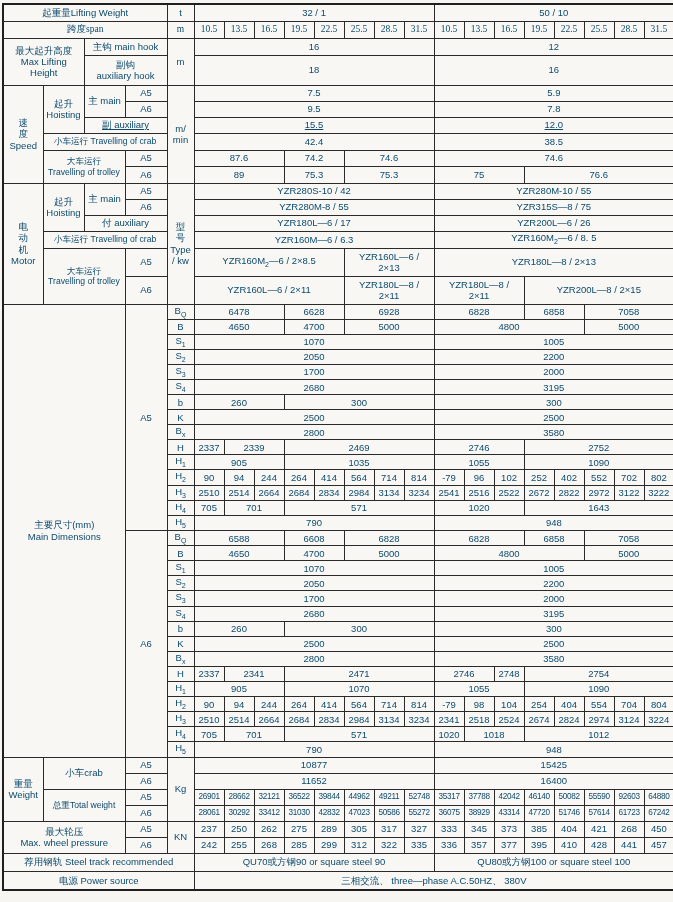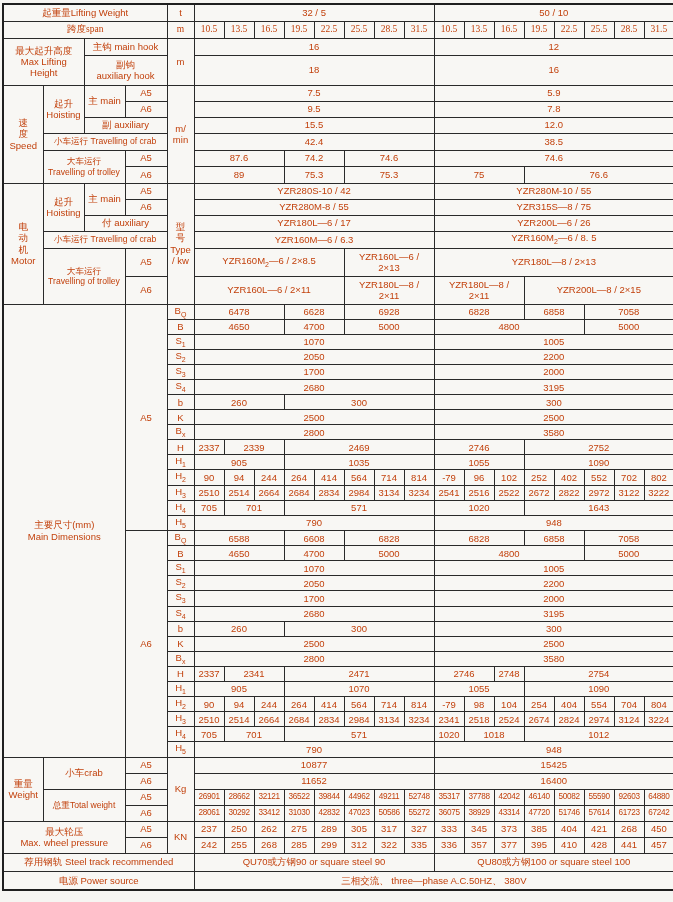--- a/index.html
+++ b/index.html
@@ -1,17 +1,17 @@
 <!DOCTYPE html>
 <html><head>
 <meta charset="utf-8">
 <style>
   html,body{margin:0;padding:0;background:#f1f0ed;}
   .page{width:673px;height:902px;background:#f6f5f2;box-sizing:border-box;padding:3px 2px;
-        font-family:"Liberation Sans","DejaVu Sans",sans-serif;color:#c2410c;}
+        font-family:"Liberation Sans","DejaVu Sans",sans-serif;color:#0c4a6e;}
   table{border-collapse:collapse;table-layout:fixed;width:669px;background:#f8f7f4;
         border:2px solid #1f1f1f;}
   td{border:1px solid #2a2a2a;text-align:center;vertical-align:middle;
      padding:0;font-size:9.5px;line-height:1.18;overflow:hidden;white-space:normal;}
   td sub{font-size:7px;}
   td.lbl{font-size:9.5px;}
   td.sm{font-size:8.2px;letter-spacing:-0.3px;}
   td.xs{font-size:8.6px;}
 </style>
 </head>
@@ -39,21 +39,21 @@
         <col style="width:30px">
         <col style="width:30px">
         <col style="width:30px">
         <col style="width:30px">
         <col style="width:30px">
     </colgroup>
     <tbody>
         <tr style="height: 17px;">
           <td colspan="4" class="lbl">起重量Lifting Weight</td>
           <td>t</td>
-          <td colspan="8">32 / 5</td>
+          <td colspan="8">32 / 1</td>
           <td colspan="8">50 / 10</td>
         </tr>
         <tr style="height: 17px; font-family: Liberation Serif, serif;">
           <td colspan="4" class="lbl">跨度span</td>
           <td>m</td>
           <td>10.5</td>
           <td>13.5</td>
           <td>16.5</td>
           <td>19.5</td>
           <td>22.5</td>
@@ -88,21 +88,21 @@
           <td>A5</td>
           <td rowspan="6">m/<br>min</td>
           <td colspan="8">7.5</td>
           <td colspan="8">5.9</td>
         </tr>
         <tr style="height: 16px;">
           <td>A6</td>
           <td colspan="8">9.5</td>
           <td colspan="8">7.8</td>
         </tr>
-        <tr style="height: 16px;">
+        <tr style="height: 16px; text-decoration: underline;">
           <td colspan="2" class="lbl">副 auxiliary</td>
           <td colspan="8">15.5</td>
           <td colspan="8">12.0</td>
         </tr>
         <tr style="height: 17px;">
           <td colspan="3" class="xs">小车运行 Travelling of crab</td>
           <td colspan="8">42.4</td>
           <td colspan="8">38.5</td>
         </tr>
         <tr style="height: 16px;">

